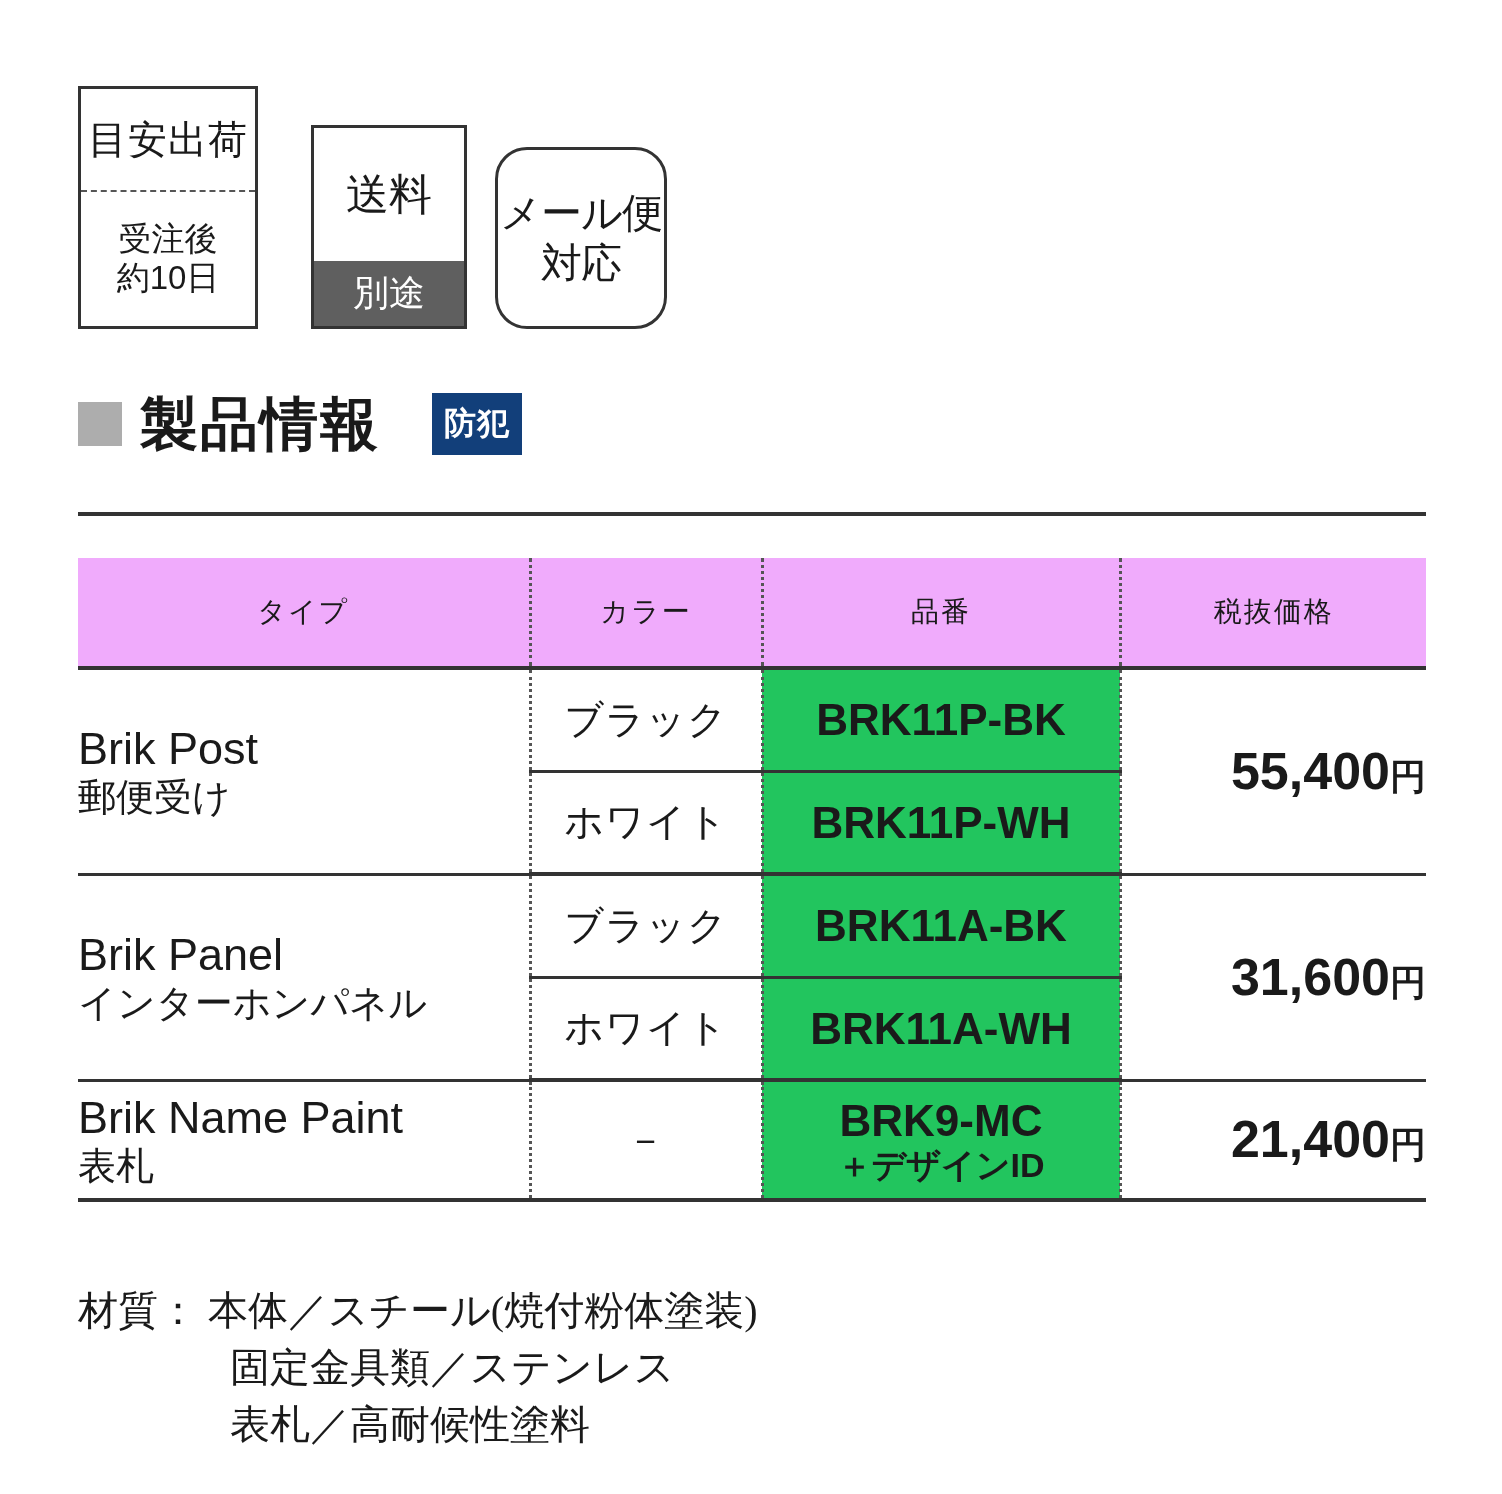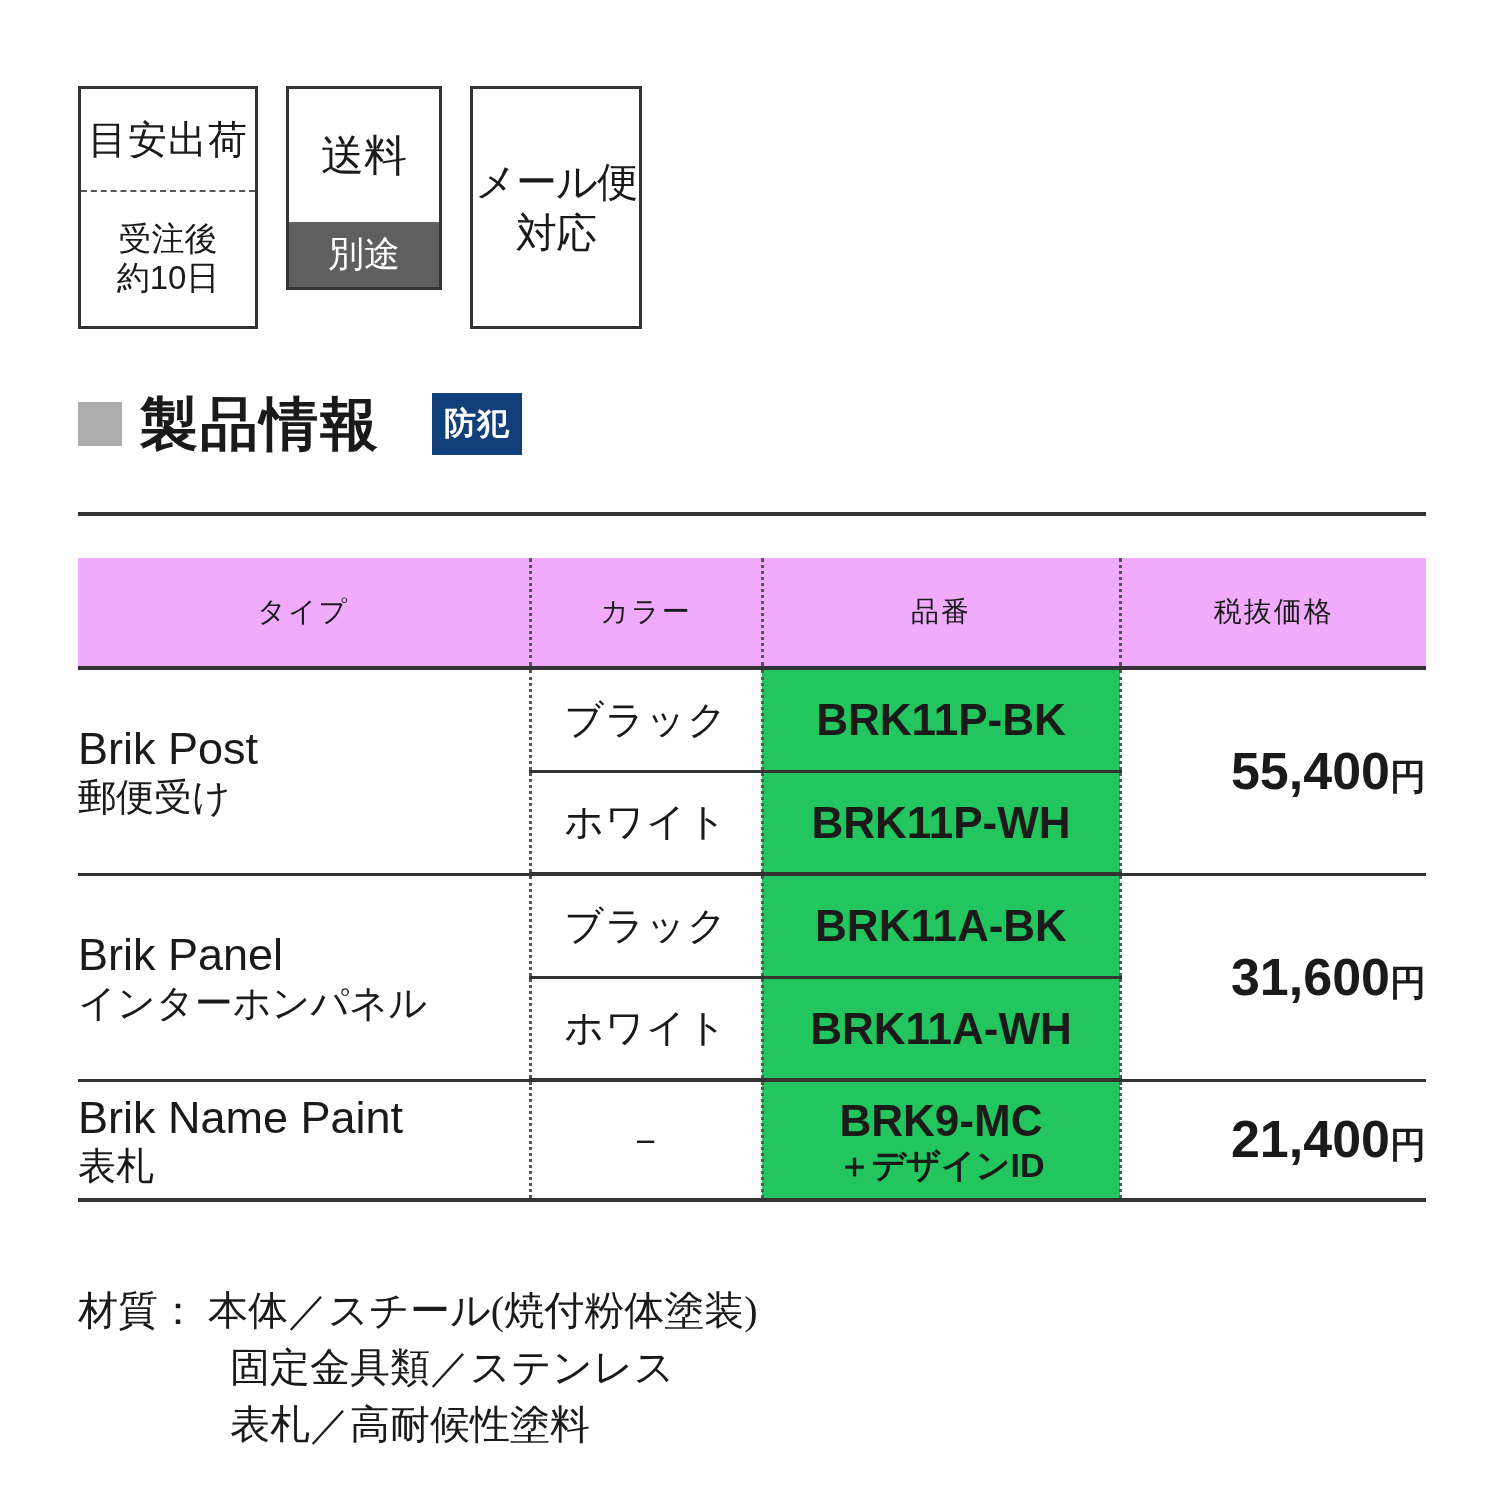--- a/index.html
+++ b/index.html
@@ -15,21 +15,21 @@
     position: relative;
     overflow: hidden;
   }
 
   
   .badges {
     position: absolute;
     left: 78px;
     top: 86px;
     display: flex;
-    align-items: flex-start;
+    align-items: flex-end;
     gap: 28px;
   }
   .badge {
     border: 3px solid #333333;
     background: #ffffff;
     box-sizing: border-box;
   }
 
   .badge-ship {
     width: 180px;
@@ -55,49 +55,51 @@
     font-size: 33px;
     line-height: 1.18;
     text-align: center;
   }
 
   .badge-fee {
     width: 156px;
     height: 204px;
     display: flex;
     flex-direction: column;
+    margin-left: 25px;
   }
   .badge-fee .top {
     flex: 0 0 133px;
     display: flex;
     align-items: center;
     justify-content: center;
     font-size: 43px;
   }
   .badge-fee .bot {
     flex: 1;
     background: #5f5f5f;
     color: #ffffff;
     display: flex;
     align-items: center;
     justify-content: center;
     font-size: 36px;
   }
 
   .badge-mail {
     width: 172px;
-    height: 243px;
+    height: 182px;
     display: flex;
     flex-direction: column;
     align-items: center;
     justify-content: center;
     font-size: 41px;
     line-height: 1.22;
     text-align: center;
     letter-spacing: -1px;
+    border-radius: 32px;
   }
 
   
   .section-head {
     position: absolute;
     left: 78px;
     top: 393px;
     display: flex;
     align-items: center;
     gap: 18px;

